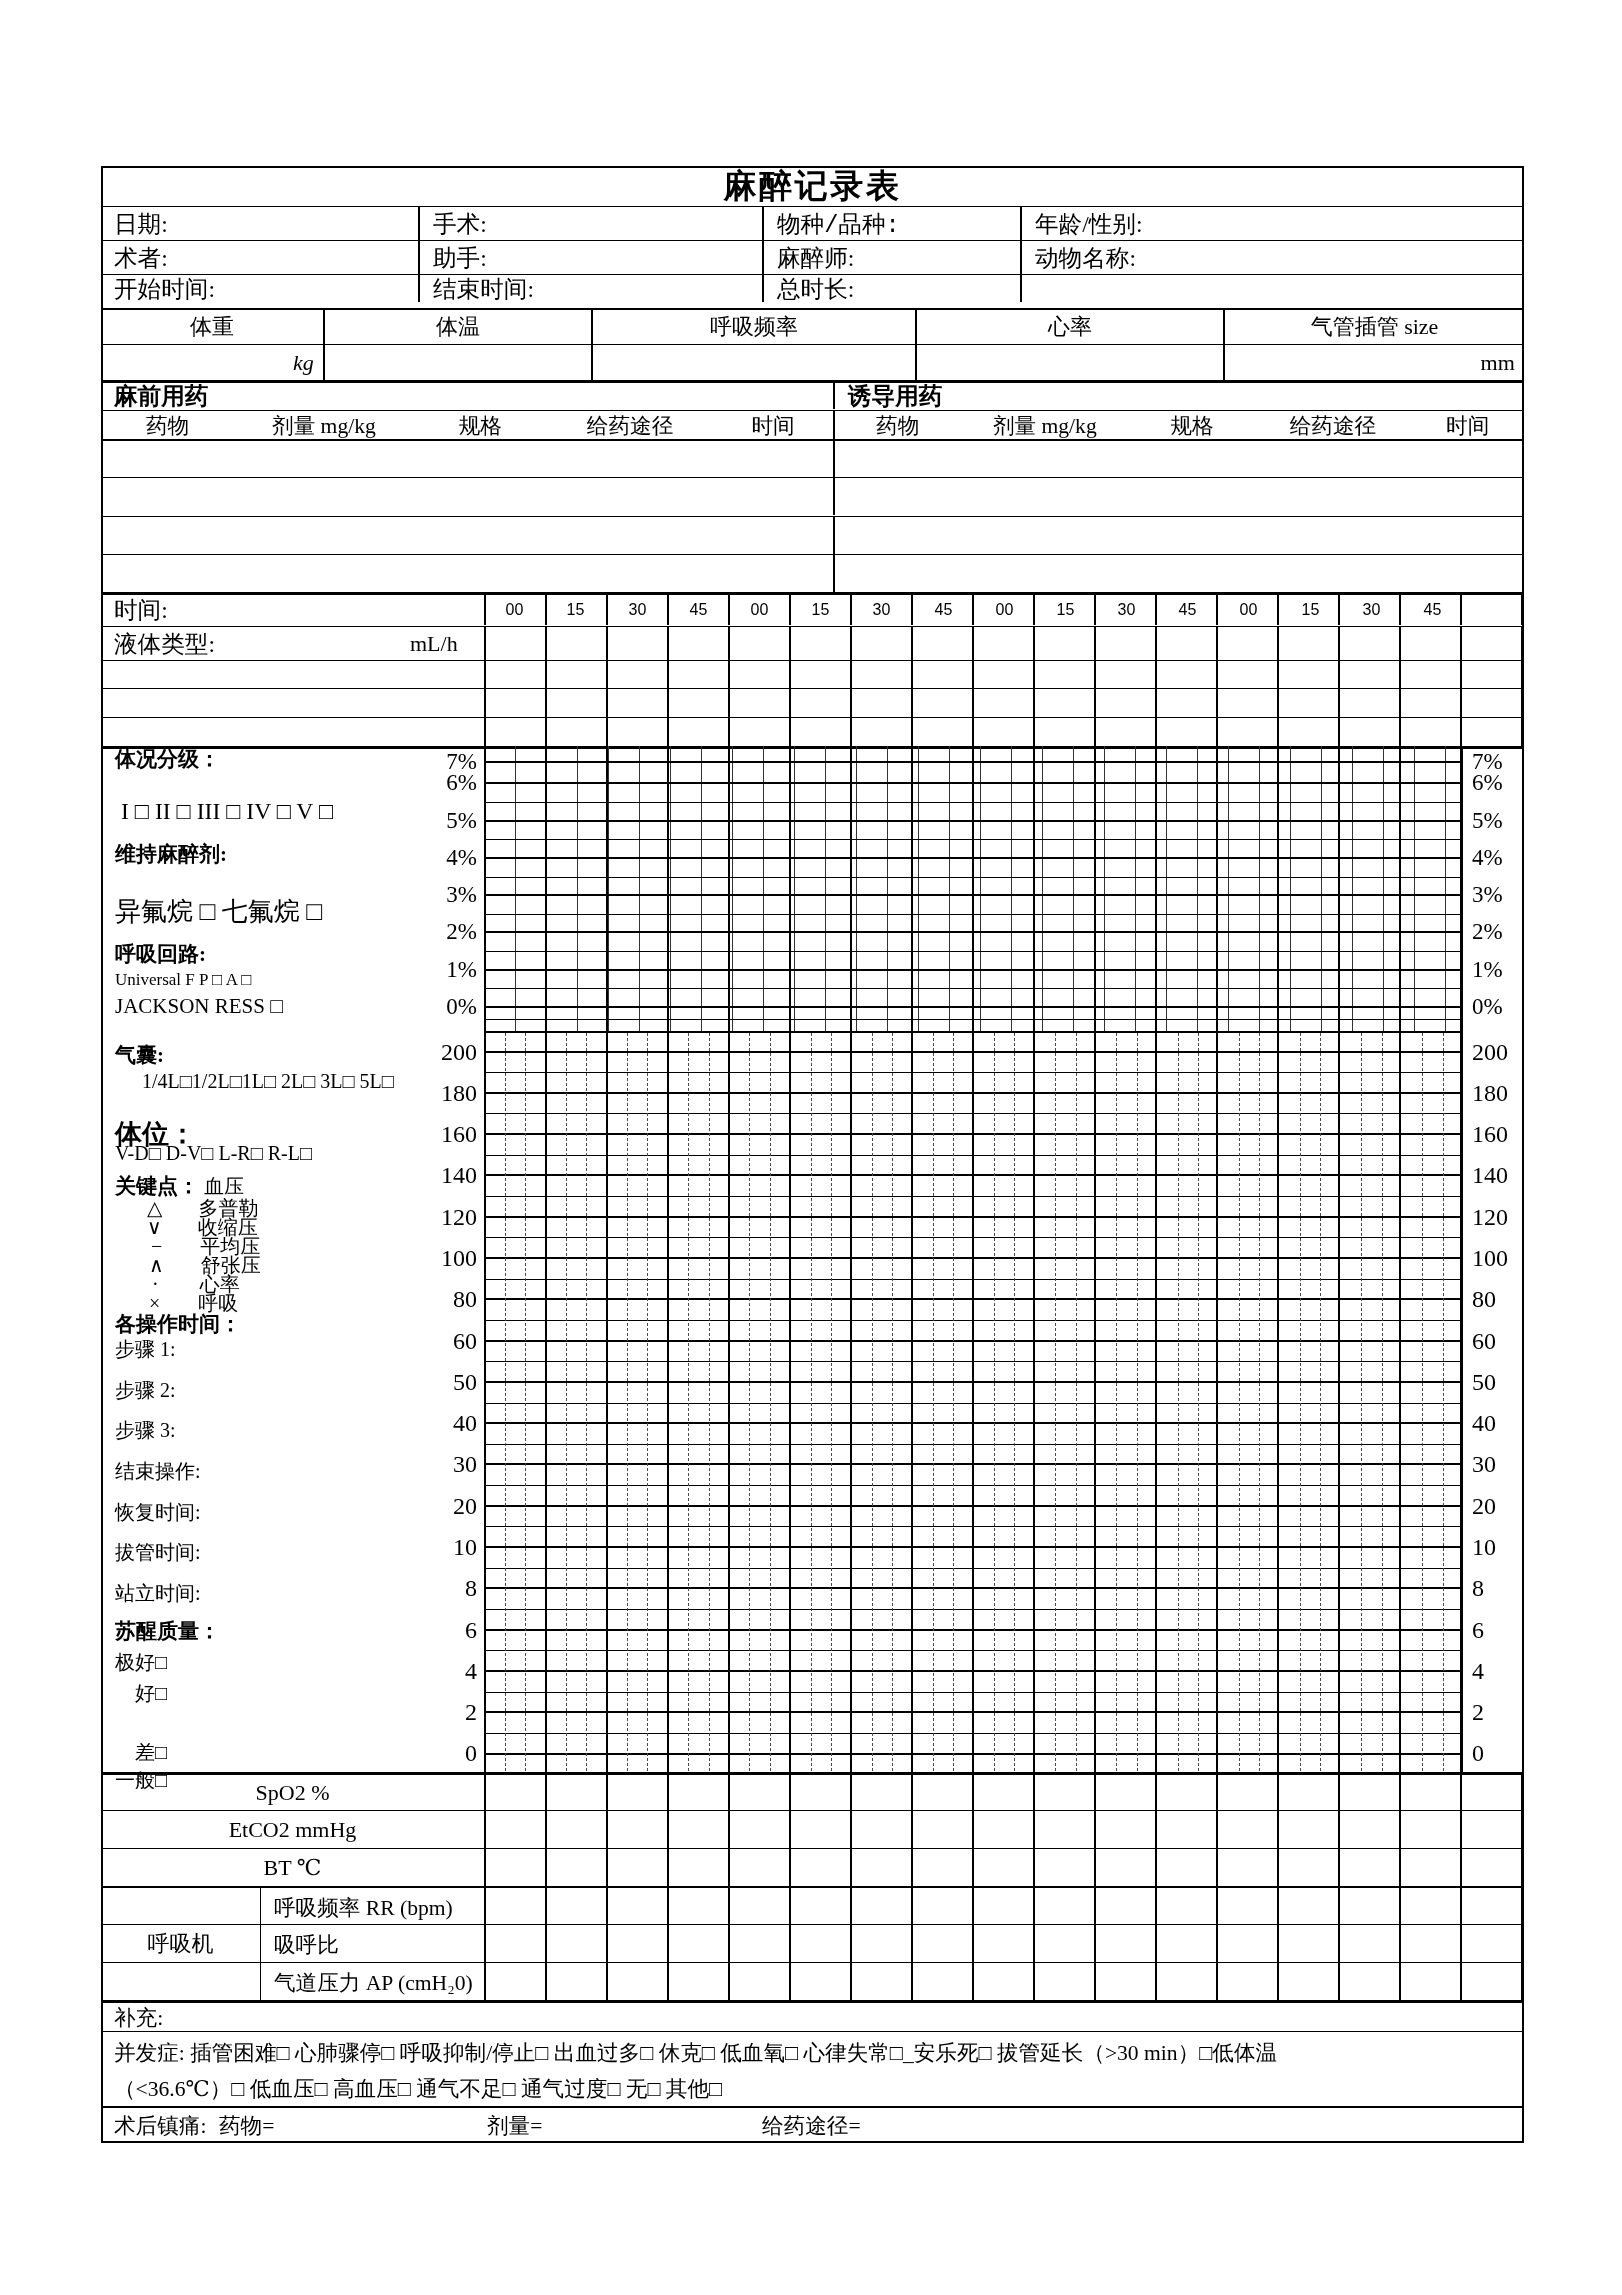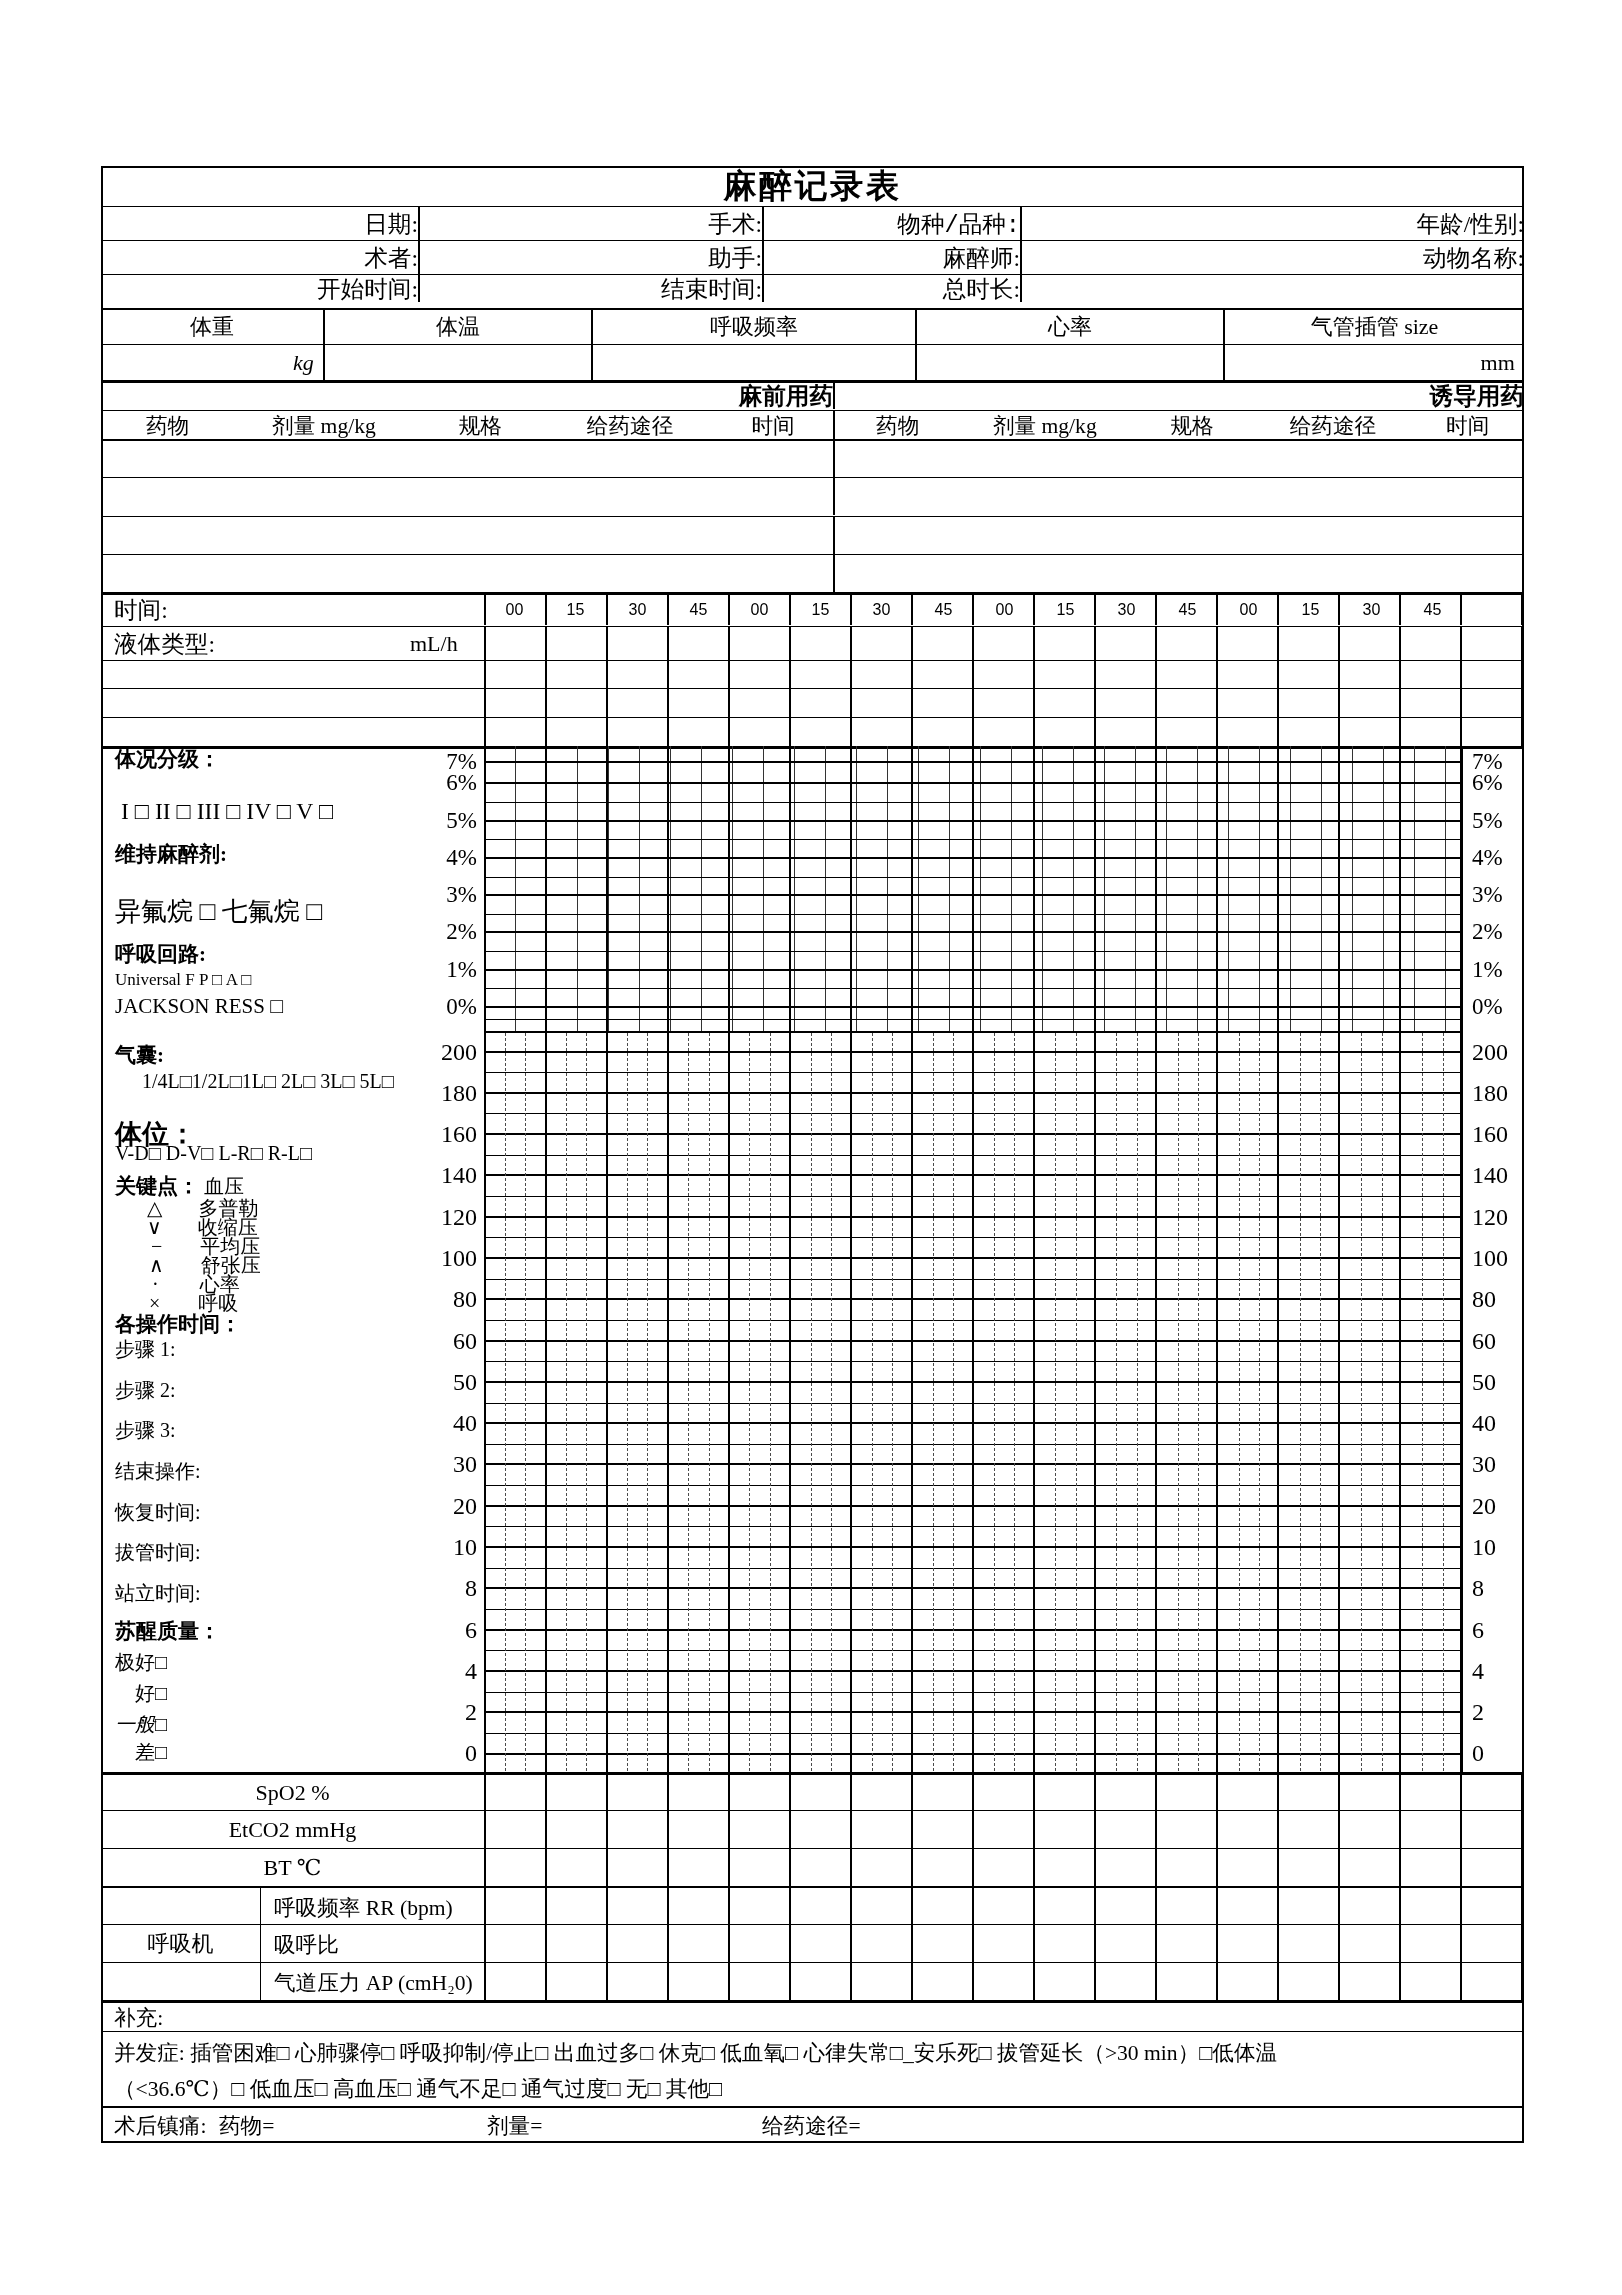--- a/index.html
+++ b/index.html
@@ -2,21 +2,21 @@
 <html style="font-size:10.5px"><head>
 <meta charset="utf-8">
 <style>
   html,body{margin:0;padding:0;background:#888;}
   .page{position:relative;width:1623px;height:2295px;background:#fff;
         font-family:"Liberation Serif","DejaVu Serif",serif;color:#000;overflow:hidden;}
   .abs{position:absolute;}
   .form{position:absolute;left:101px;top:166px;width:1423px;height:1977px;border:2.6px solid #000;box-sizing:border-box;}
   .row{position:absolute;left:101px;width:1423px;box-sizing:border-box;}
   .cellflex{display:flex;height:100%;}
-  .cell{box-sizing:border-box;display:flex;align-items:center;padding-left:13px;font-size:23.6px;justify-content:flex-end;}
+  .cell{box-sizing:border-box;display:flex;align-items:center;padding-left:13px;font-size:23.6px;}
   .cell.vl{border-left:2px solid #000;}
   .ctr{justify-content:center;padding-left:0;}
   .b{font-weight:bold;}
   .bt2{border-top:1.6px solid #000;}
   .bt3{border-top:2.3px solid #000;}
   .bt4{border-top:3.3px solid #000;}
   .colgrid{position:absolute;left:484px;width:1040px;box-sizing:border-box;
      background-image:repeating-linear-gradient(to right,#000 0 1.6px,transparent 1.6px 61px);}
   .side{position:absolute;left:115px;font-size:20px;white-space:nowrap;transform:translateY(-50%);}
   .scale{position:absolute;font-size:23px;transform:translateY(-50%);}
@@ -237,21 +237,21 @@
   <div class="side" style="top:1349px;">步骤 1:</div>
   <div class="side" style="top:1390px;">步骤 2:</div>
   <div class="side" style="top:1430px;">步骤 3:</div>
   <div class="side" style="top:1471px;">结束操作:</div>
   <div class="side" style="top:1512px;">恢复时间:</div>
   <div class="side" style="top:1552px;">拔管时间:</div>
   <div class="side" style="top:1593px;">站立时间:</div>
   <div class="side b" style="top:1631px;font-size:21px;">苏醒质量：</div>
   <div class="side" style="top:1662px;">极好□</div>
   <div class="side" style="top:1693px;left:135px;">好□</div>
-  <div class="side" style="top:1724px;font-style:italic;">一般□</div>
+  <div class="side" style="top:1780px;">一般□</div>
   <div class="side" style="top:1752px;left:135px;">差□</div>
 
   <div class="row bt4" style="top:1772px;height:38px;">
     <span class="abs latin" style="left:0;width:383px;text-align:center;top:50%;transform:translateY(-50%);font-size:22px;">SpO2 %</span>
   </div>
   <div class="colgrid" style="top:1772px;height:38px;"></div>
   <div class="row bt2" style="top:1810px;height:38px;">
     <span class="abs latin" style="left:0;width:383px;text-align:center;top:50%;transform:translateY(-50%);font-size:22px;">EtCO2 mmHg</span>
   </div>
   <div class="colgrid" style="top:1810px;height:38px;"></div>

